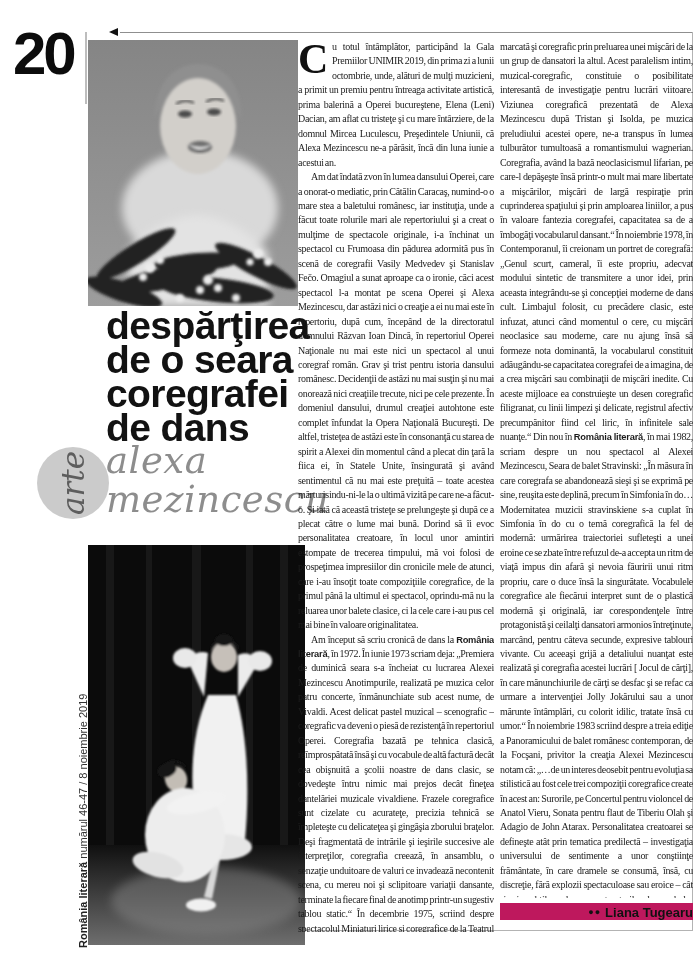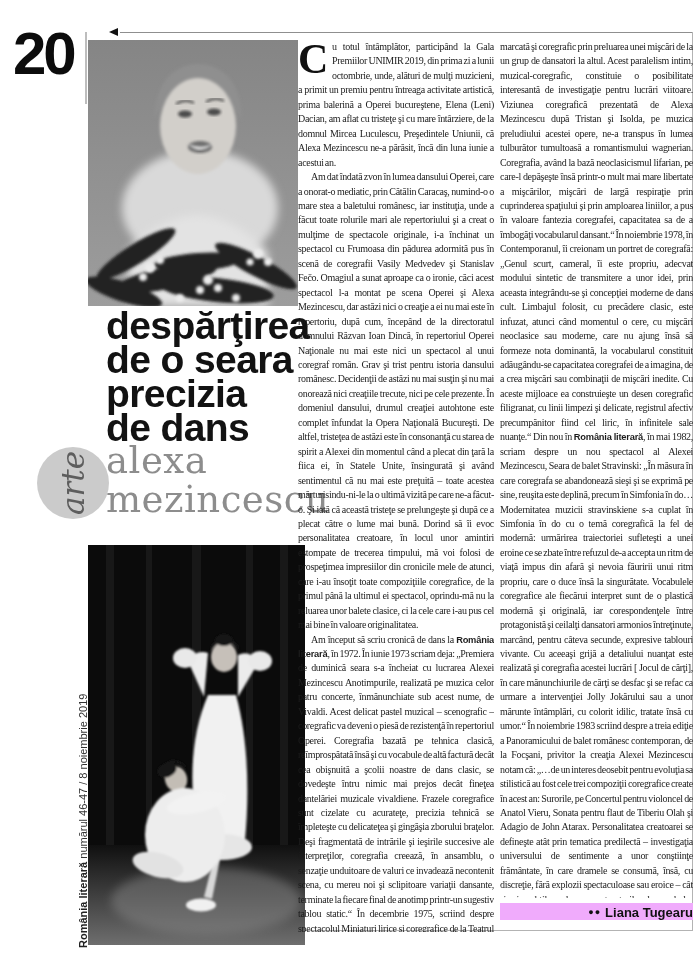--- a/index.html
+++ b/index.html
@@ -17,39 +17,39 @@
   
   .photo{position:absolute;overflow:hidden;background:#111;}
   #photo1{left:88px;top:40px;width:210px;height:266px;}
   #photo2{left:88px;top:545px;width:217px;height:400px;}
   .photo svg{display:block;}
   
   #headline{position:absolute;left:106px;top:309px;width:195px;
             font-family:"Liberation Sans",sans-serif;font-weight:bold;font-size:39px;
             line-height:34px;letter-spacing:-0.6px;color:#121212;}
   #script-name{position:absolute;left:106px;top:441px;width:200px;
-               font-family:"DejaVu Serif",serif;color:#8d8d8d;
+               font-family:"DejaVu Serif",serif;font-style:italic;color:#8d8d8d;
                font-size:37px;line-height:39px;letter-spacing:0.5px;}
   
   #arte-badge{position:absolute;left:37px;top:447px;width:72px;height:72px;border-radius:50%;
               background:#cbcbcb;display:flex;align-items:center;justify-content:center;}
   #arte-badge span{display:block;transform:rotate(-90deg);font-family:"DejaVu Serif",serif;
                    font-style:italic;font-size:31px;color:#5d5d5d;}
   
   .col{position:absolute;top:40px;font-size:10px;line-height:14.45px;text-align:justify;
        letter-spacing:-0.3px;word-spacing:-1px;overflow:hidden;}
   #col1{left:298px;width:196px;height:892px;}
   #col2{left:500px;width:193px;height:858px;}
   .col p{margin:0;}
   .col p.ind{text-indent:13px;}
   .it{}
   .bd{font-weight:bold;font-family:"Liberation Sans",sans-serif;font-size:9.3px;letter-spacing:-0.2px;}
   .dropcap{float:left;font-weight:bold;font-size:42px;line-height:34px;padding:2px 4px 0 0;color:#111;}
   
-  #signature{position:absolute;left:500px;top:903px;width:193px;text-align:right;background:#f0abfc;
+  #signature{position:absolute;left:500px;top:903px;width:193px;text-align:right;background:#be185d;
              font-family:"Liberation Sans",sans-serif;font-weight:bold;font-size:13px;color:#111;padding-top:2px;}
   #signature .bullets{font-size:9px;letter-spacing:1px;vertical-align:2px;padding-right:4px;}
   
   #footer{position:absolute;left:77px;top:948px;width:280px;transform:rotate(-90deg);
           transform-origin:0 0;font-family:"Liberation Sans",sans-serif;font-size:11px;color:#222;
           white-space:nowrap;}
   #footer .brand{font-weight:bold;}
   #footer .issue{font-weight:normal;color:#333;}
 </style>
 </head>
@@ -109,21 +109,21 @@
           <circle cx="162" cy="222" r="3.6"></circle>
         <circle cx="92" cy="258" r="4"></circle>
           <circle cx="148" cy="258" r="4"></circle>
       </g>
     </svg>
   </div>
 
   <div id="headline">
     <div>despărţirea</div>
     <div>de o seara</div>
-    <div>precizia</div>
+    <div>coregrafei</div>
     <div>de dans</div>
   </div>
 
   <div id="script-name">
     <div>alexa</div>
     <div>mezincescu</div>
   </div>
 
   <div id="arte-badge">
     <span>arte</span>

